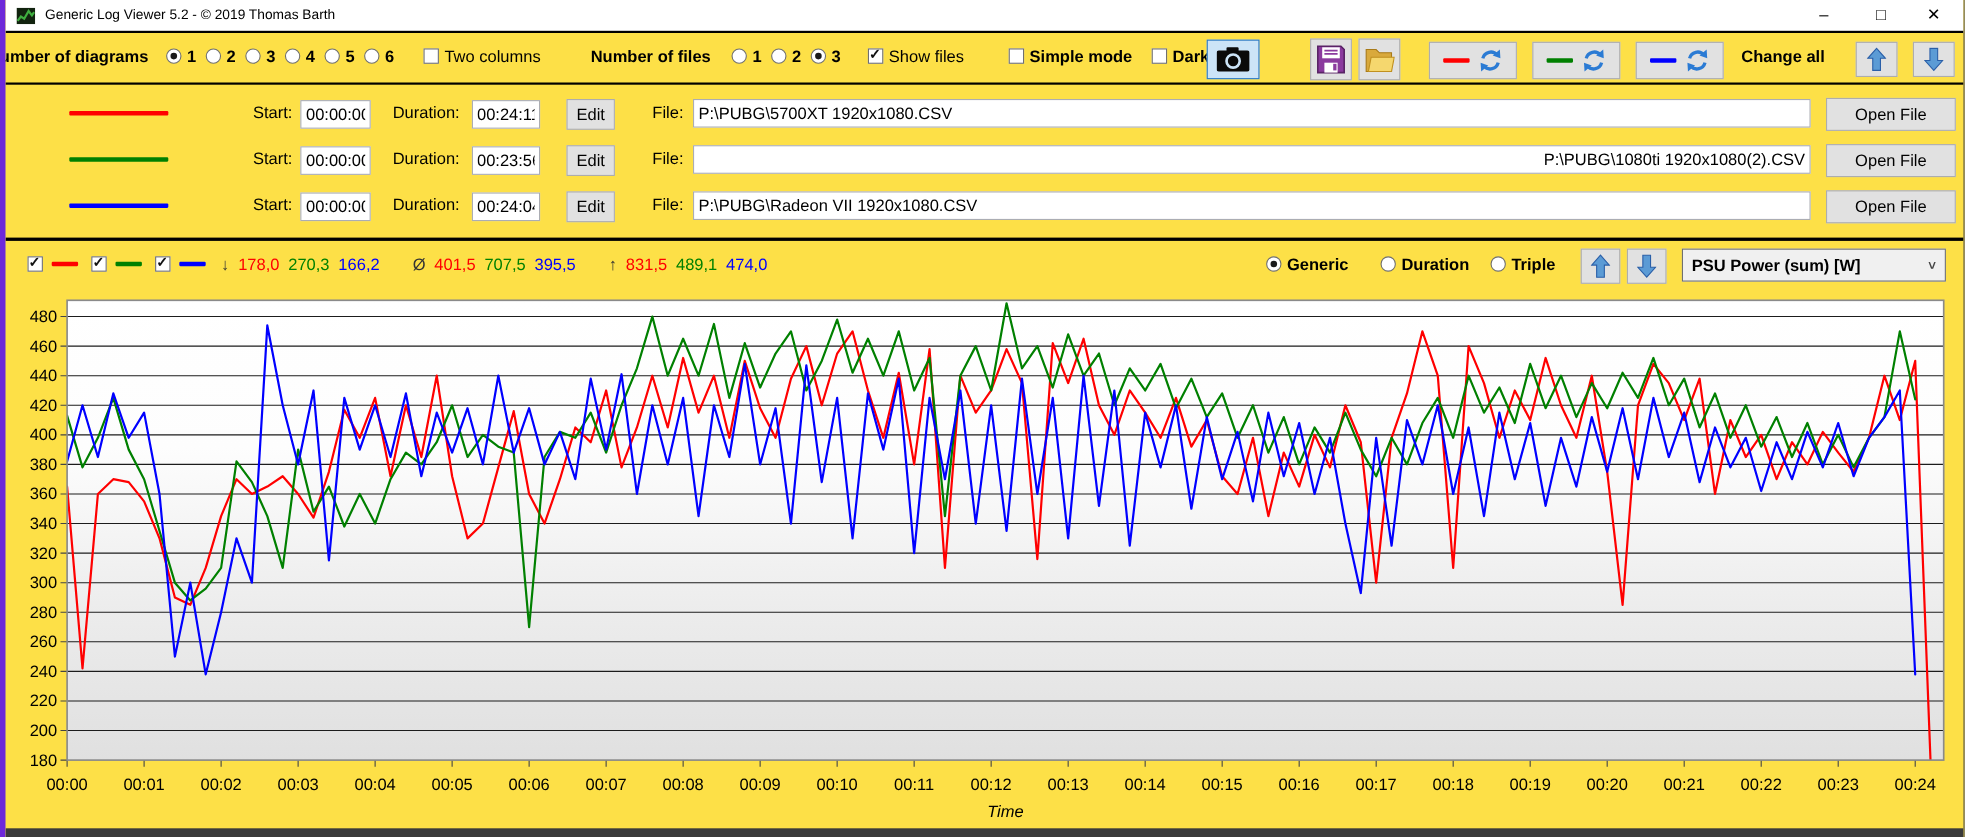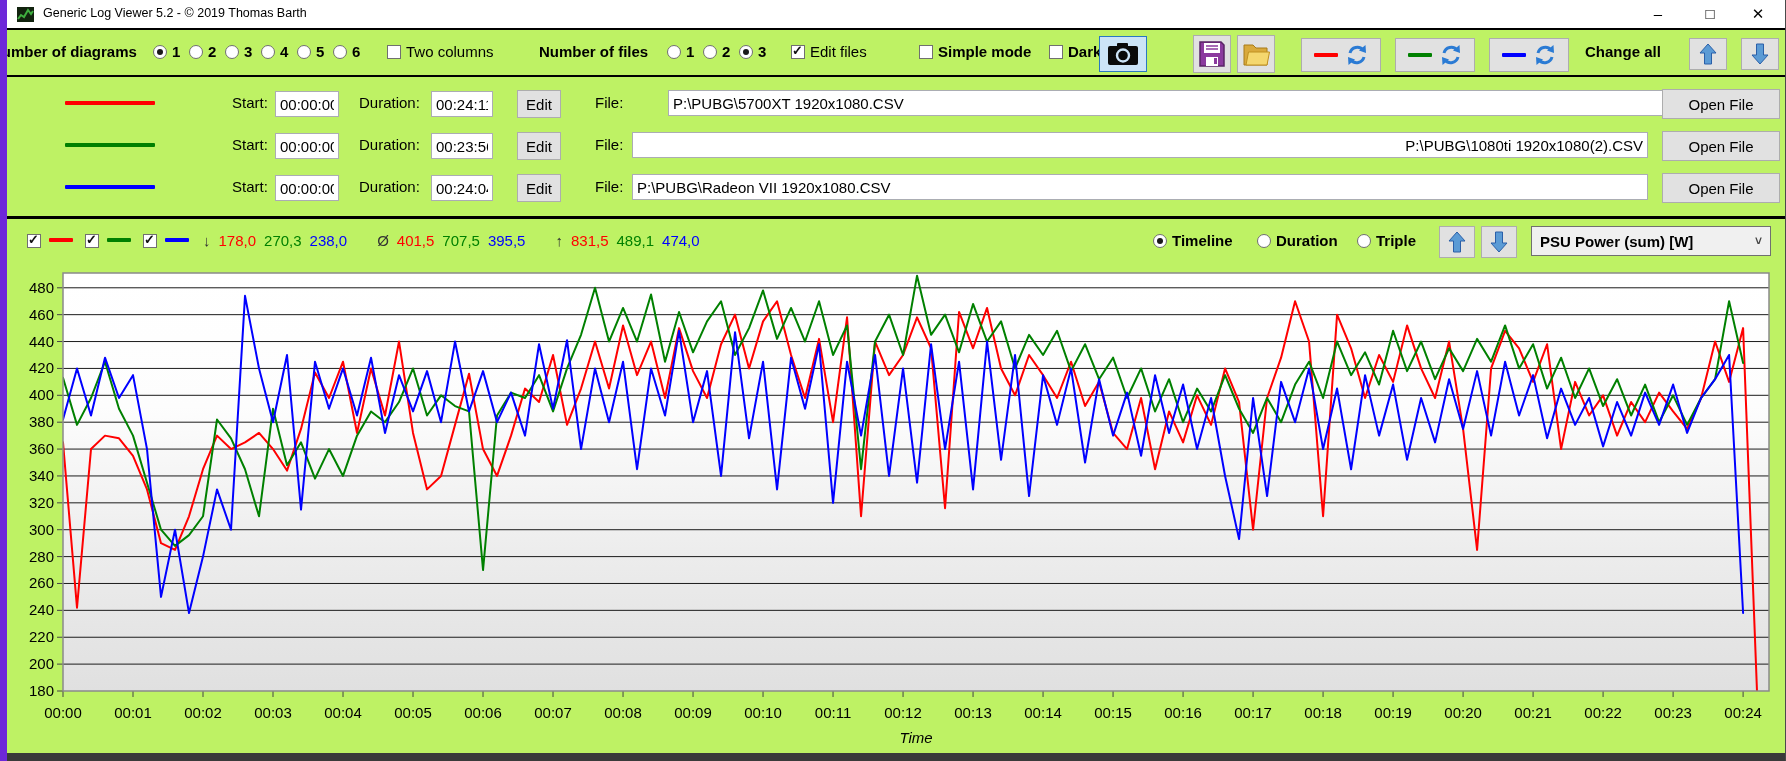--- a/index.html
+++ b/index.html
@@ -1,18 +1,18 @@
 <!DOCTYPE html>
 <html><head>
 <meta charset="utf-8">
 <style>
   html,body{margin:0;padding:0;background:#888;}
-  .window{position:relative;width:1786px;height:761px;background:#bef264;overflow:hidden;
+  .window{position:relative;width:1786px;height:761px;background:#fde047;overflow:hidden;
     font-family:"Liberation Sans",sans-serif;font-size:15px;color:#000;
-    border-left:7px solid #6d28d9;border-right:1px solid #4a4a4a;box-sizing:border-box;}
+    border-left:5px solid #6d28d9;border-right:1px solid #4a4a4a;box-sizing:border-box;}
   
   .titlebar{position:absolute;left:0;top:0;width:100%;height:30px;background:#fff;
     border-bottom:2px solid #000;box-sizing:border-box;}
   .titlebar .appicon{position:absolute;left:10px;top:7px;}
   .titlebar .title{position:absolute;left:36px;top:6px;font-size:12.5px;}
   .wc{position:absolute;top:0;width:46px;height:28px;text-align:center;line-height:28px;font-size:15px;}
   .wc.min{right:104px}.wc.max{right:52px}.wc.close{right:4px}
   
   .toolbar{position:absolute;left:0;top:30px;width:100%;height:47px;border-bottom:2px solid #000;box-sizing:border-box;}
   .toolbar>*{position:absolute;top:13px;white-space:nowrap;}
@@ -69,21 +69,21 @@
     <span style="left:182px"><span class="radio"></span><span class="glab bold">2</span></span>
     <span style="left:218px"><span class="radio"></span><span class="glab bold">3</span></span>
     <span style="left:254px"><span class="radio"></span><span class="glab bold">4</span></span>
     <span style="left:290px"><span class="radio"></span><span class="glab bold">5</span></span>
     <span style="left:326px"><span class="radio"></span><span class="glab bold">6</span></span>
     <span style="left:380px"><span class="cb"></span><span class="glab">Two columns</span></span>
     <span class="bold" style="left:532px">Number of files</span>
     <span style="left:660px"><span class="radio"></span><span class="glab bold">1</span></span>
     <span style="left:696px"><span class="radio"></span><span class="glab bold">2</span></span>
     <span style="left:732px"><span class="radio on"></span><span class="glab bold">3</span></span>
-    <span style="left:784px"><span class="cb on"></span><span class="glab">Edit files</span></span>
+    <span style="left:784px"><span class="cb on"></span><span class="glab">Show files</span></span>
     <span style="left:912px"><span class="cb"></span><span class="glab bold">Simple mode</span></span>
     <span style="left:1042px"><span class="cb"></span><span class="glab bold">Dark</span></span>
     <div class="btn camerabtn" style="left:1092px">
       <svg width="30" height="24" viewBox="0 0 30 24">
         <rect x="9" y="1" width="11" height="6" rx="1" fill="#0a0a0a"></rect>
         <rect x="0" y="4" width="30" height="19" rx="2" fill="#0a0a0a"></rect>
         <circle cx="15" cy="13.5" r="6" fill="none" stroke="#cce4f7" stroke-width="2.4"></circle>
       </svg>
     </div>
     <div class="btn iconbtn" style="left:1186px">
@@ -144,21 +144,21 @@
 
   <div class="files">
     <div class="frow" style="top:6px">
       <span class="line dash" style="background:#ff0000"></span>
       <span class="lab" style="left:225px">Start:</span>
       <input class="tin" style="left: 268px; top: 8px; width: 64px;" value="00:00:00">
       <span class="lab" style="left:352px">Duration:</span>
       <input class="tin" style="left: 424px; top: 8px; width: 62px;" value="00:24:11">
       <div class="btn" style="left:510px;top:7px;width:44px;height:28px">Edit</div>
       <span class="lab" style="left:588px">File:</span>
-      <input class="tin" style="left: 625px; top: 7px; width: 1016px; margin-left: 36px;" value="P:\PUBG\5700XT 1920x1080.CSV">
+      <input class="tin" style="left: 625px; top: 7px; width: 1016px;" value="P:\PUBG\5700XT 1920x1080.CSV">
       <div class="btn" style="left:1655px;top:6px;width:118px;height:30px">Open File</div>
     </div>
     <div class="frow" style="top:48px">
       <span class="line dash" style="background:#008000"></span>
       <span class="lab" style="left:225px">Start:</span>
       <input class="tin" style="left: 268px; top: 8px; width: 64px;" value="00:00:00">
       <span class="lab" style="left:352px">Duration:</span>
       <input class="tin" style="left: 424px; top: 8px; width: 62px;" value="00:23:56">
       <div class="btn" style="left:510px;top:7px;width:44px;height:28px">Edit</div>
       <span class="lab" style="left:588px">File:</span>
@@ -183,34 +183,34 @@
     <span class="dash" style="left:42px;top:16px;width:24px;background:#ff0000"></span>
     <span style="left:78px"><span class="cb on"></span></span>
     <span class="dash" style="left:100px;top:16px;width:24px;background:#008000"></span>
     <span style="left:136px"><span class="cb on"></span></span>
     <span class="dash" style="left:158px;top:16px;width:24px;background:#0000ff"></span>
 
     <span class="stats" style="left:196px">
       <span class="sym">↓</span>
       <span style="color:#ff0000">178,0</span>
       <span style="color:#008000">270,3</span>
-      <span style="color:#0000ff">238,0</span>
+      <span style="color:#0000ff">166,2</span>
       <span class="gap"></span>
       <span class="sym">Ø</span>
       <span style="color:#ff0000">401,5</span>
       <span style="color:#008000">707,5</span>
       <span style="color:#0000ff">395,5</span>
       <span class="gap"></span>
       <span class="sym">↑</span>
       <span style="color:#ff0000">831,5</span>
       <span style="color:#008000">489,1</span>
       <span style="color:#0000ff">474,0</span>
     </span>
 
-    <span style="left:1146px"><span class="radio on"></span><span class="glab bold">Timeline</span></span>
+    <span style="left:1146px"><span class="radio on"></span><span class="glab bold">Generic</span></span>
     <span style="left:1250px"><span class="radio"></span><span class="glab bold">Duration</span></span>
     <span style="left:1350px"><span class="radio"></span><span class="glab bold">Triple</span></span>
     <div class="btn" style="left:1432px;top:4px;width:36px;height:32px">
       <svg width="18" height="22" viewBox="0 0 18 22">
         <polygon points="9,1 17,10 12.5,10 12.5,21 5.5,21 5.5,10 1,10" fill="#5b9bd5" stroke="#2a5fa8" stroke-width="1"></polygon>
       </svg>
     </div>
     <div class="btn" style="left:1474px;top:4px;width:36px;height:32px">
       <svg width="18" height="22" viewBox="0 0 18 22">
         <polygon points="9,21 1,12 5.5,12 5.5,1 12.5,1 12.5,12 17,12" fill="#5b9bd5" stroke="#2a5fa8" stroke-width="1"></polygon>

